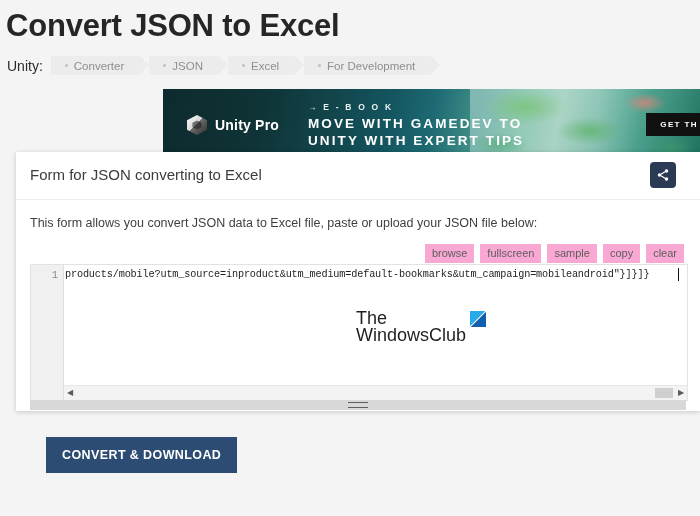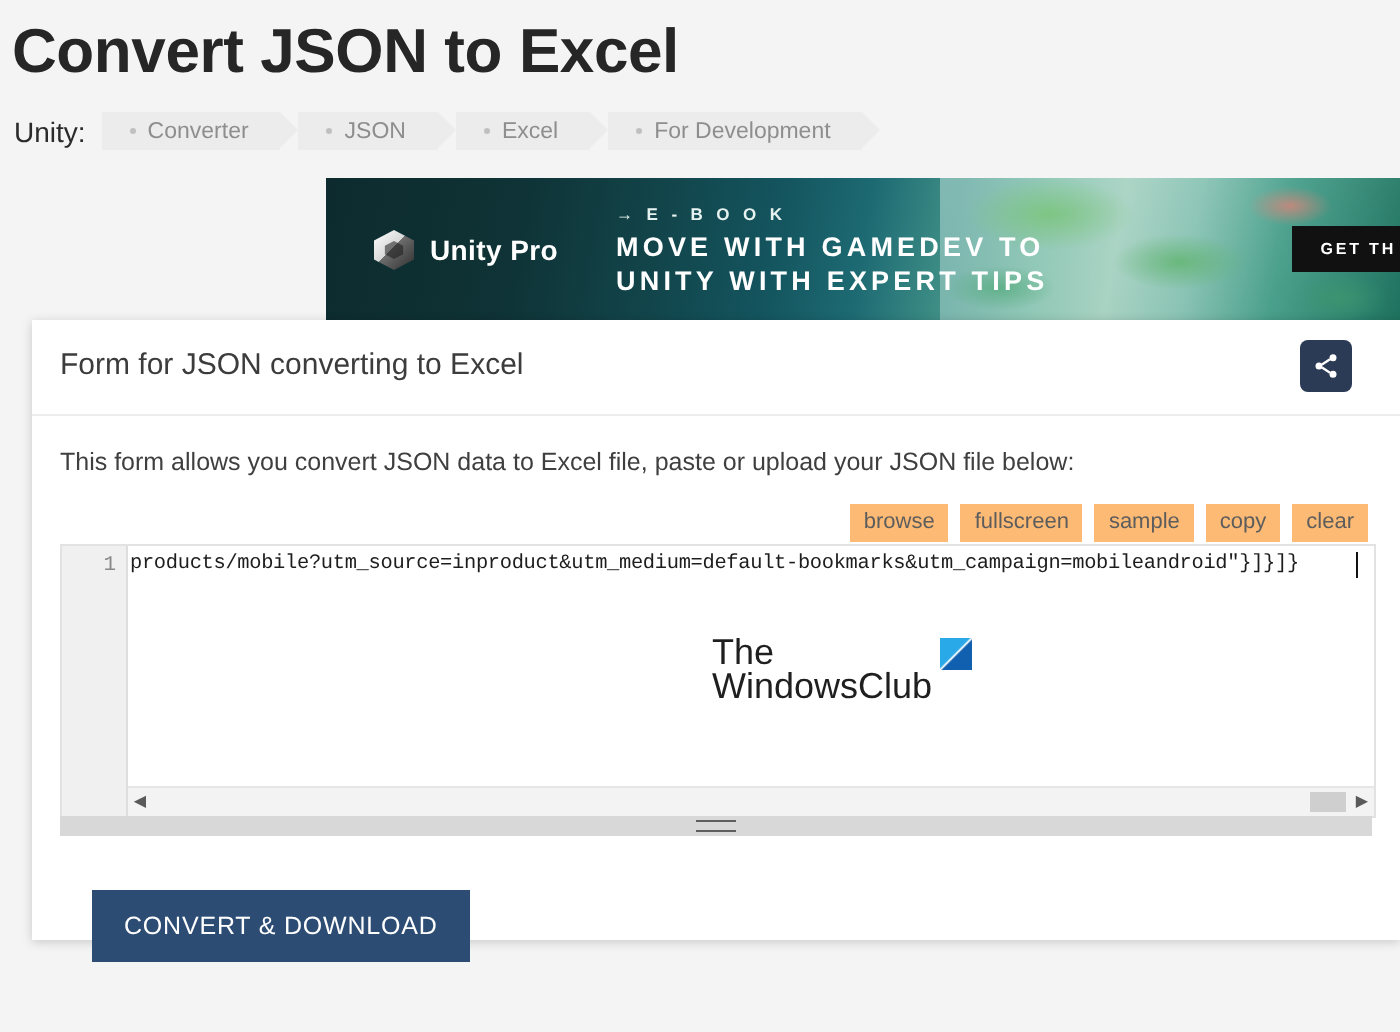--- a/index.html
+++ b/index.html
@@ -135,22 +135,22 @@
   .ad-cta {
     position:absolute; right:-12px; top:24px;
     background:#111; color:#fff;
     font-size:8px; font-weight:bold; letter-spacing:1.4px;
     padding:7px 14px; white-space:nowrap;
   }
 
   
   .card {
     position:absolute;
-    left:16px; top:160px;
-    width:684px; height:310px;
+    left:16px; top:152px;
+    width:684px; height:259px;
     background:#ffffff;
     box-shadow: 0 1px 5px rgba(0,0,0,.18);
   }
   .card-header {
     position:absolute; left:0; top:0; right:0; height:47px;
     border-bottom:1px solid #ececec;
   }
   .card-title {
     position:absolute; left:14px; top:14px;
     font-size:15px; color:#3c3c3c;
@@ -166,21 +166,21 @@
     position:absolute; left:14px; top:64px;
     font-size:12.5px; color:#3f3f3f;
   }
 
   
   .editor-toolbar {
     position:absolute; right:16px; top:92px;
     display:flex; gap:6px;
   }
   .tb-btn {
-    background:#fdba74;
+    background:#f9a8d4;
     color:#5d5d5d;
     font-size:11px;
     padding:3px 7px;
     line-height:13px;
     white-space:nowrap;
   }
 
   
   .editor {
     position:absolute;
@@ -256,21 +256,21 @@
     border-top:1.5px solid #5e5e5e;
     border-bottom:1.5px solid #5e5e5e;
   }
 
   
   .convert-btn {
     position:absolute; left:30px; top:285px;
     background:#2c4c73;
     color:#ffffff;
     font-size:12.5px;
-    font-weight:normal;
+    font-weight:bold;
     letter-spacing:.4px;
     padding:11px 16px;
     white-space:nowrap;
   }
   .convert-note {
     position:absolute; left:203px; top:295px;
     font-size:11.5px; color:#6f6f6f;
   }
 </style>
 </head>

